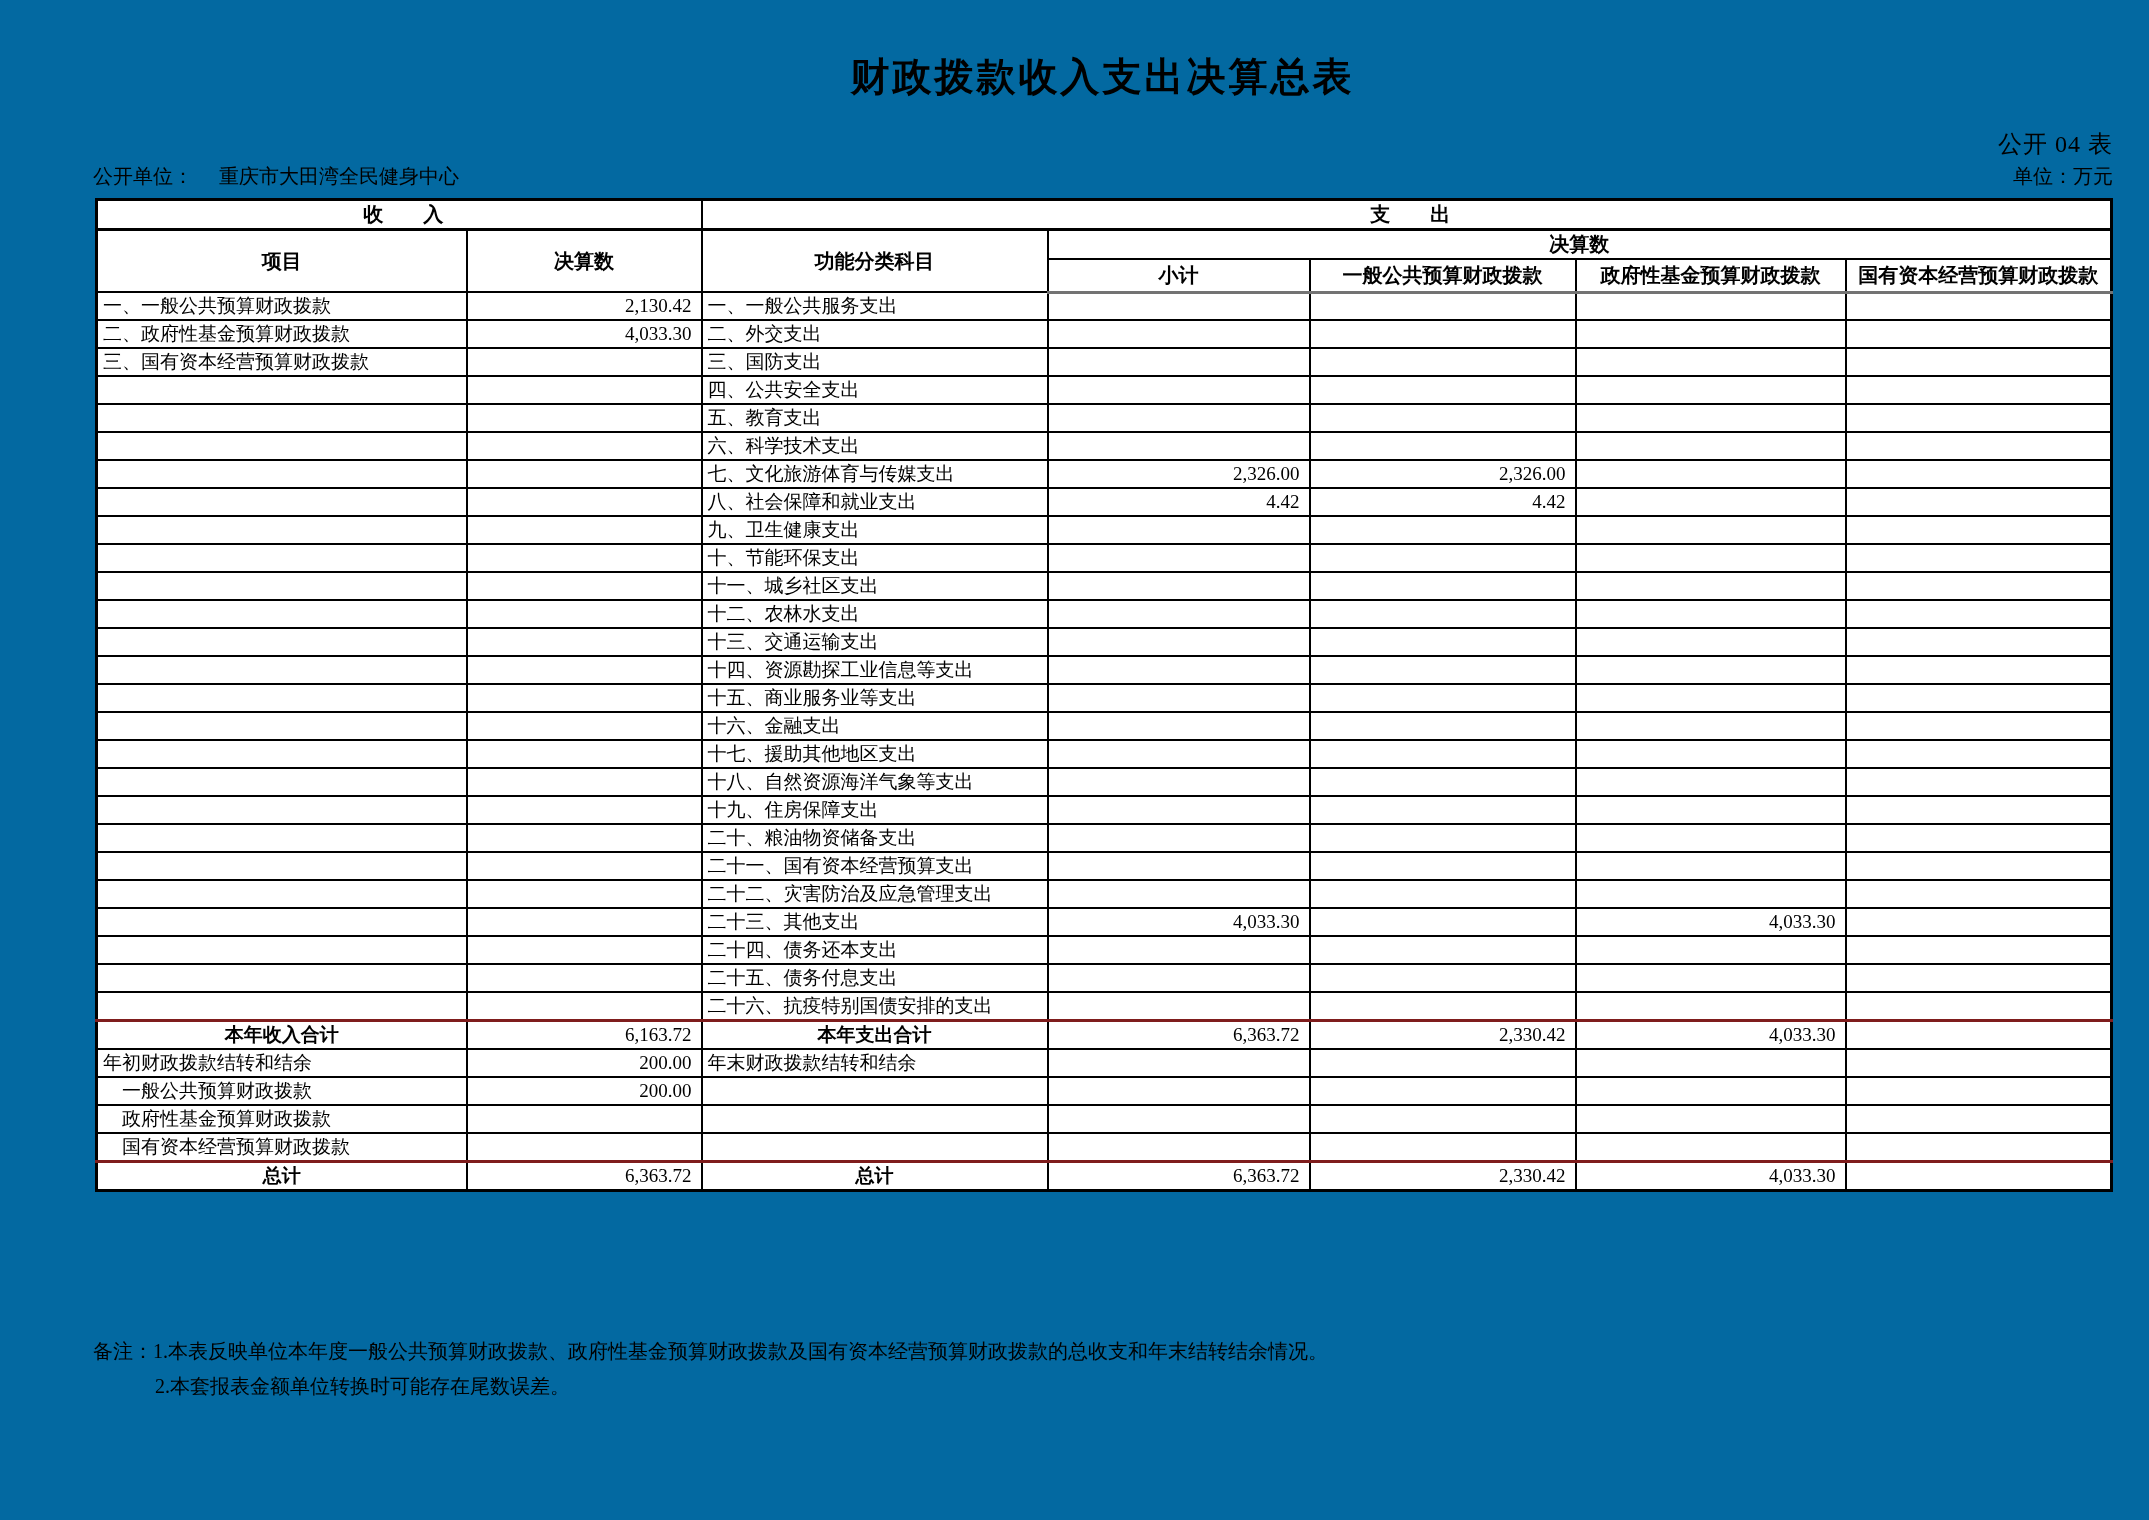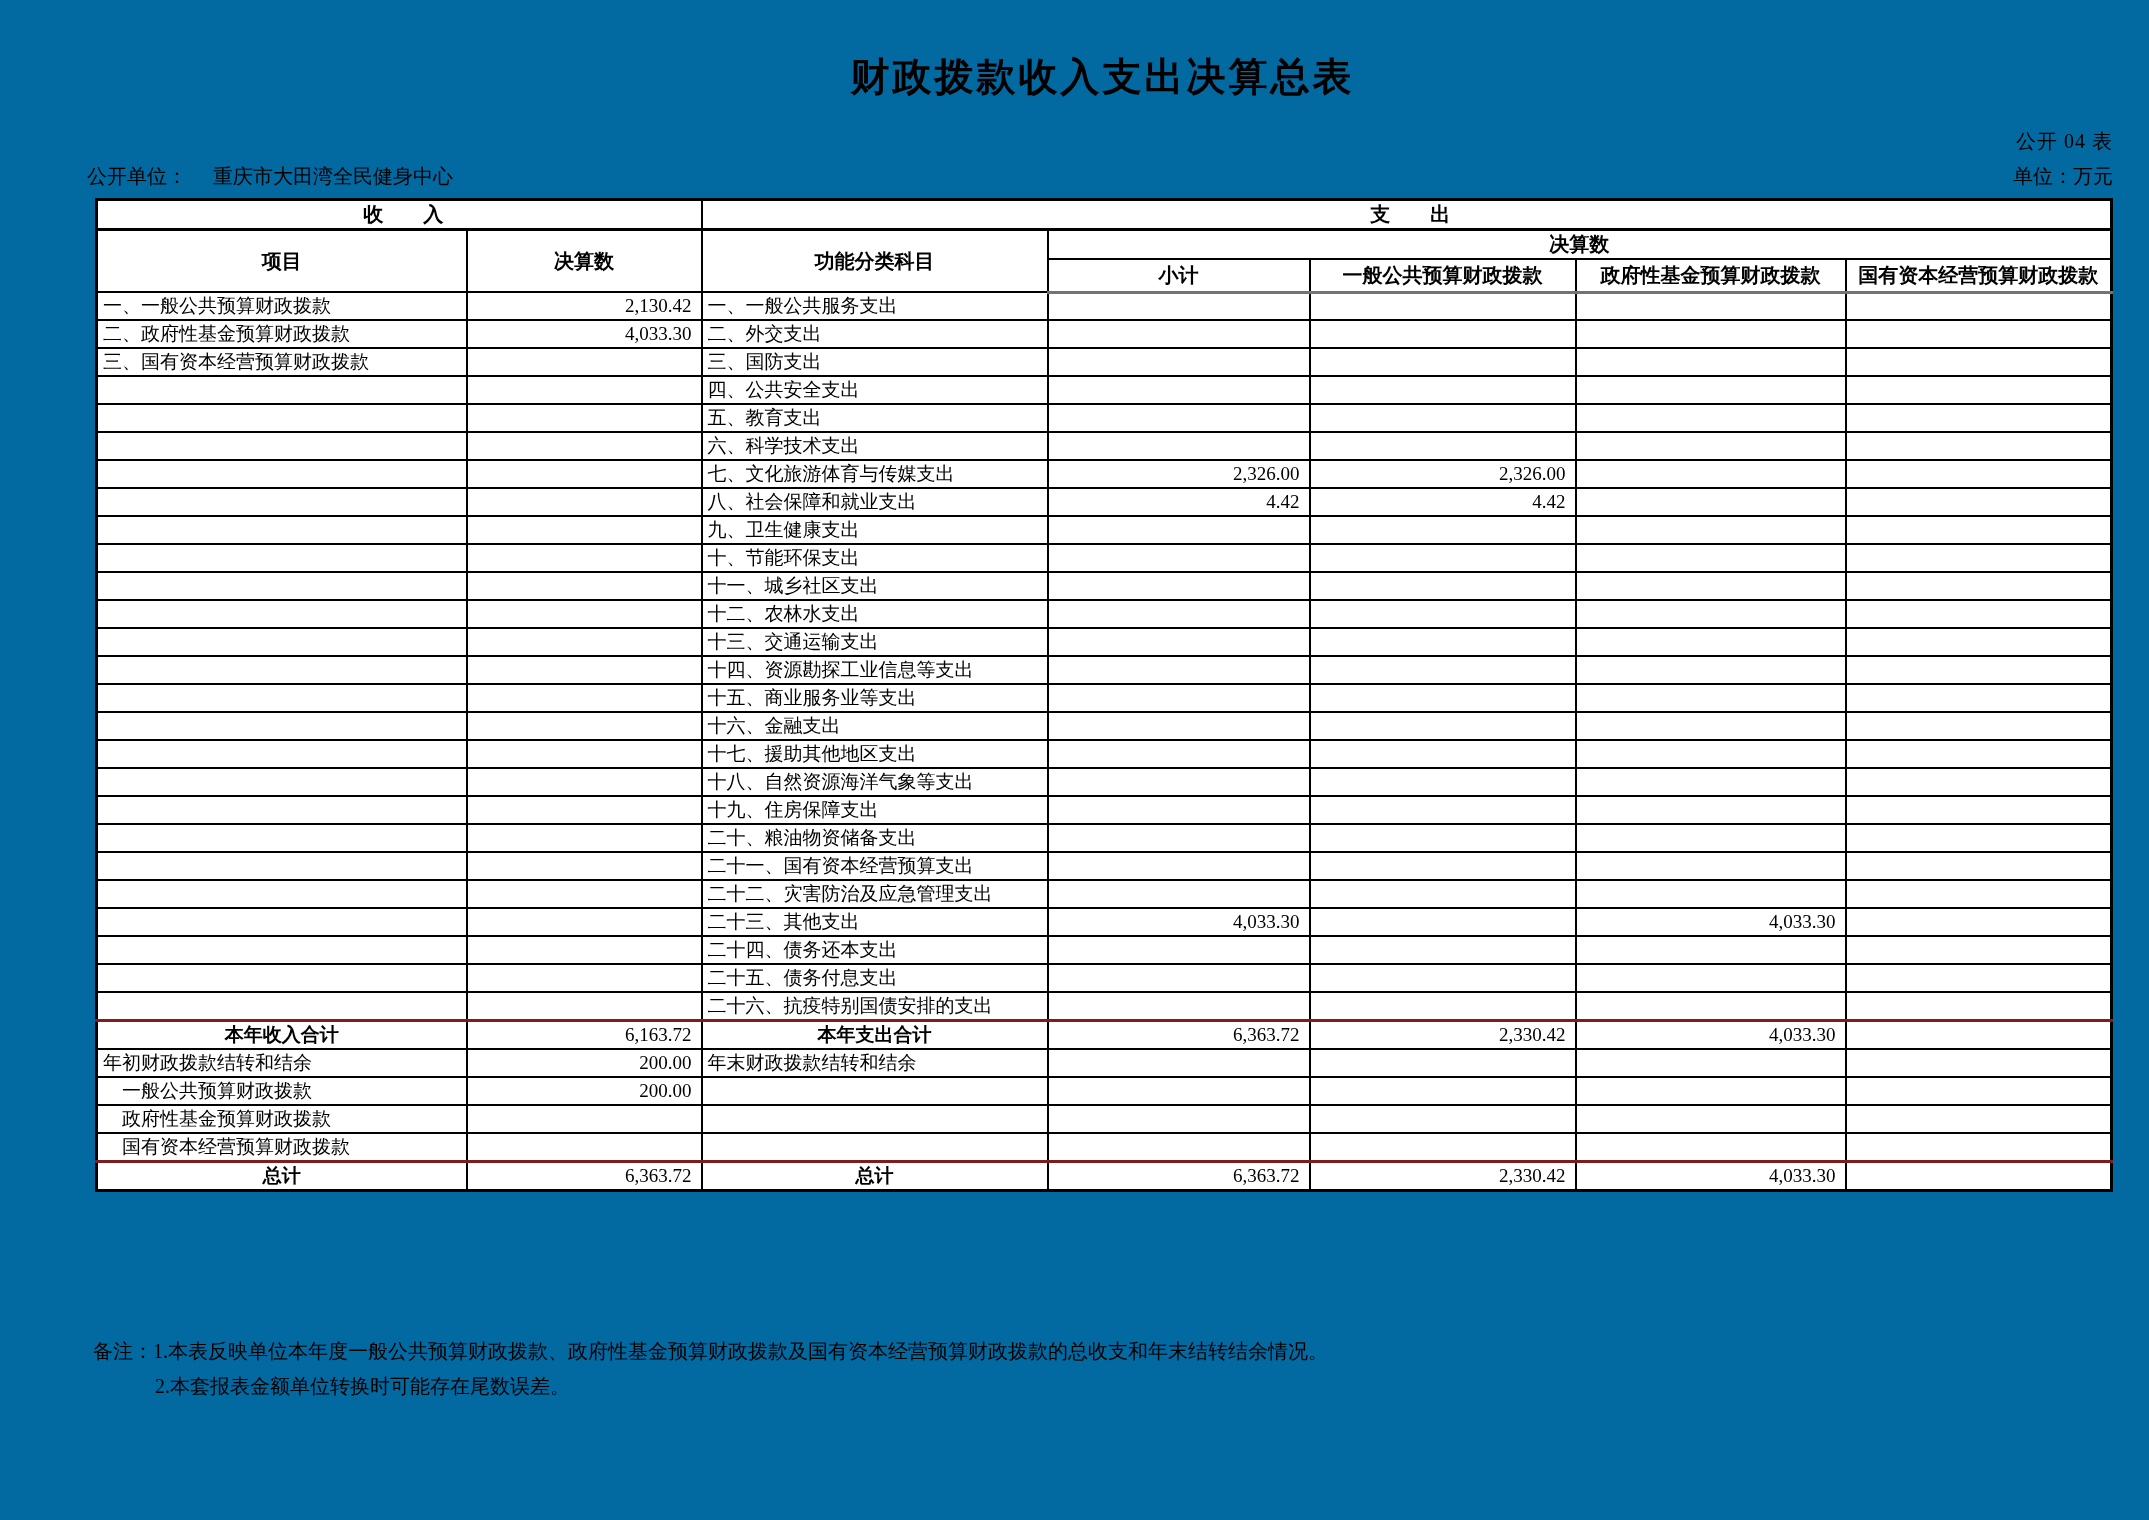--- a/index.html
+++ b/index.html
@@ -11,24 +11,24 @@
     font-family:"Liberation Serif","DejaVu Serif",serif;
     overflow:hidden;
   }
   .doc-title {
     position:absolute; top:50px; left:95px; width:2015px;
     text-align:center;
     font-size:39px; font-weight:bold; letter-spacing:3px;
   }
   .form-code {
     position:absolute; top:128px; right:36px;
-    font-size:20px; letter-spacing:1px;
+    font-size:24px; letter-spacing:1px;
   }
   .info-line {
-    position:absolute; top:163px; left:87px; right:36px;
+    position:absolute; top:163px; left:93px; right:36px;
     font-size:20px; height:28px;
   }
   .info-line .unit-name { margin-left:26px; }
   .info-line .unit-measure { float:right; }
 
   table.report-table {
     position:absolute; top:198px; left:95px;
     width:2015px;
     border-collapse:collapse; table-layout:fixed;
     border:3px solid #000;

